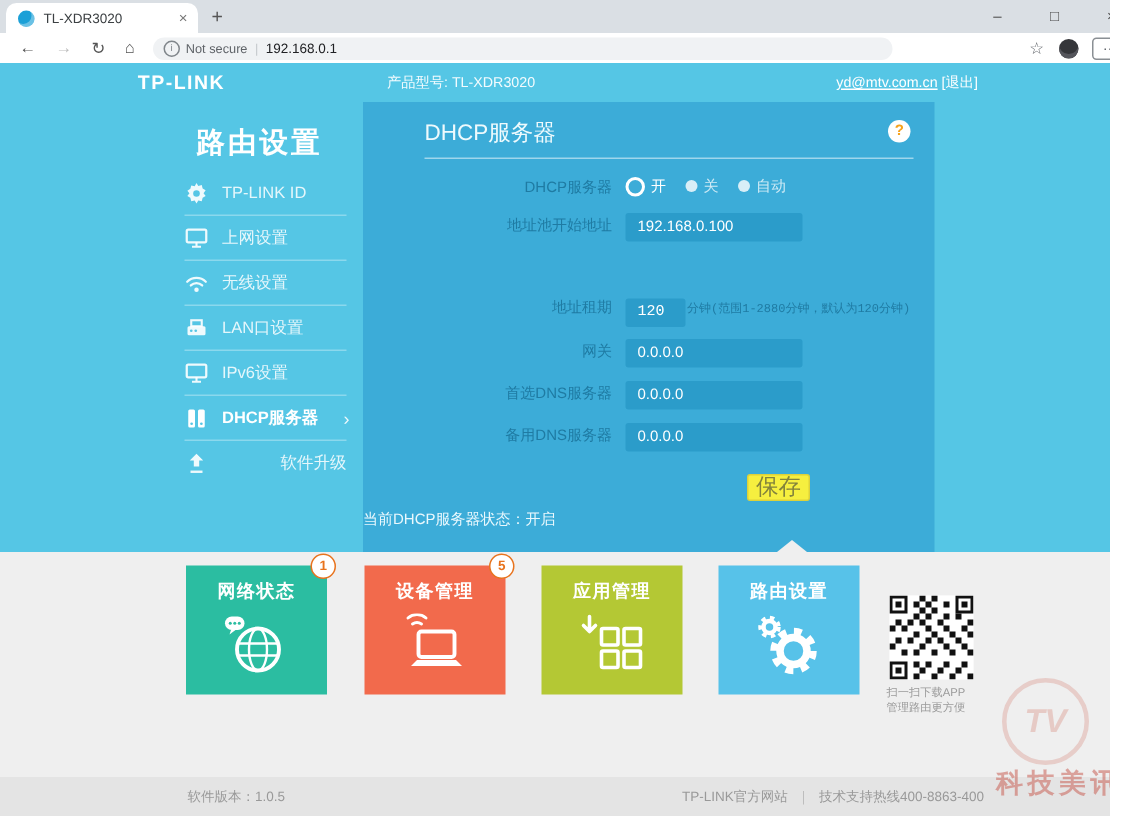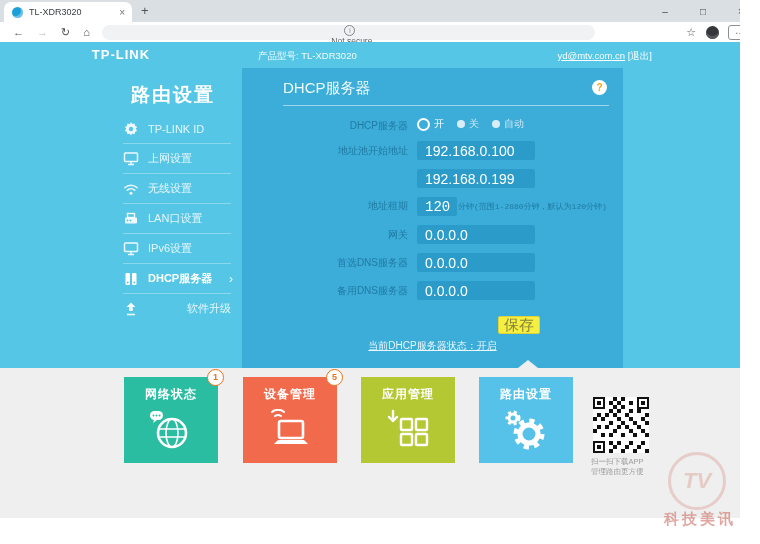--- a/index.html
+++ b/index.html
@@ -14,21 +14,21 @@
   .tab-title{flex:1;overflow:hidden;white-space:nowrap;}
   .tab-close{margin:0 7px;color:#777;font-size:10px;cursor:default;}
   .newtab{position:absolute;left:141px;top:3px;font-size:13px;color:#555;}
   .wincontrols{position:absolute;right:0;top:0;height:22px;display:flex;align-items:center;}
   .winbtn{width:38px;text-align:center;font-size:10px;color:#4a4a4a;}
   .toolbar{position:absolute;left:0;top:22px;width:760px;height:20px;background:#fff;
            border-bottom:1px solid #dcdcdc;display:flex;align-items:center;font-size:11px;color:#555;}
   .navbtn{margin-left:13px;}
   .navbtn.disabled{color:#bdbdbd;}
   .addrbar{margin-left:12px;width:486px;height:15px;background:#f0f2f4;border-radius:8px;
-           display:flex;align-items:center;font-size:8.5px;color:#5f6368;padding-left:7px;flex-direction:column;}
+           display:flex;align-items:center;font-size:8.5px;color:#5f6368;padding-left:7px;}
   .info-i{display:inline-block;width:9px;height:9px;border:1px solid #80868b;border-radius:50%;
           font-size:6.5px;line-height:9px;text-align:center;color:#80868b;margin-right:4px;}
   .addr-sep{color:#c4c7cb;margin:0 5px;}
   .addr-url{color:#202124;font-size:9px;}
   .tool-right{display:flex;align-items:center;margin-left:auto;margin-right:8px;}
   .star{font-size:11px;color:#5f6368;margin-right:10px;}
   .avatar{width:13px;height:13px;border-radius:50%;background:#35363a;margin-right:9px;
           box-shadow:inset 0 -3px 0 #55565c;}
   .menubox{width:22px;height:13px;border:1px solid #8a8f94;border-radius:3px;text-align:center;
            line-height:9px;font-size:10px;color:#5f6368;}
@@ -53,32 +53,32 @@
   .panel{position:absolute;left:242px;top:0;width:381px;height:300px;background:#3cacd8;}
   .p-title{position:absolute;left:41px;top:11px;font-size:15px;color:#eefafd;}
   .p-help{position:absolute;right:16px;top:12px;width:15px;height:15px;border-radius:50%;background:#fff;
           color:#f6a21c;font-size:10px;font-weight:bold;text-align:center;line-height:15px;}
   .p-div{position:absolute;left:41px;right:14px;top:37px;height:1px;background:rgba(255,255,255,.5);}
   .frow{position:absolute;left:0;width:100%;height:19px;}
   .flabel{position:absolute;right:215px;top:0;width:160px;text-align:right;font-size:10px;
           line-height:19px;color:#1f7ba3;}
   .fctrl{position:absolute;left:175px;top:0;}
   .finput{width:110px;height:19px;background:#2b9cca;border:none;border-radius:2px;color:#fff;
-          font-size:14px;padding:0 0 0 8px;font-family:inherit;outline:none;}
+          font-size:10px;padding:0 0 0 8px;font-family:inherit;outline:none;}
   .finput.short{width:32px;}
   .fnote{position:absolute;left:216px;top:0;line-height:19px;font-size:8px;color:#1f7ba3;white-space:nowrap;}
   .radios{display:flex;align-items:center;height:16px;}
   .radio{display:flex;align-items:center;margin-right:13px;font-size:10px;color:rgba(255,255,255,.75);}
   .radio.sel{color:#fff;}
   .r-ring{width:9px;height:9px;border:2px solid #fff;border-radius:50%;margin-right:4px;}
   .r-dot{width:8px;height:8px;background:rgba(255,255,255,.8);border-radius:50%;margin-right:4px;}
   .savebtn{position:absolute;left:256px;top:248px;width:40px;height:16px;background:#f6ef3f;
            border:1px solid #ddd23a;border-radius:2px;font-size:15px;color:#83833c;text-align:center;
            line-height:15px;}
-  .pstatus{position:absolute;left:0;top:271px;width:100%;text-align:center;font-size:10px;color:#e9f8fd;text-decoration:underline;}
+  .pstatus{position:absolute;left:0;top:271px;width:100%;font-size:10px;color:#e9f8fd;}
   
   .grayarea{position:absolute;left:0;top:368px;width:760px;height:150px;background:#efefef;}
   .notch{position:absolute;left:518px;top:360px;width:0;height:0;border-left:10px solid transparent;
          border-right:10px solid transparent;border-bottom:8px solid #efefef;}
   .card{position:absolute;top:9px;width:94px;height:86px;color:#fff;text-align:center;}
   .card .c-title{margin-top:9px;font-size:12px;font-weight:bold;letter-spacing:1px;}
   .card .c-icon{margin-top:6px;}
   .badge{position:absolute;top:-8px;right:-6px;width:15px;height:15px;background:#fff;
          border:1px solid #e8731d;border-radius:50%;color:#e8731d;font-size:9px;line-height:15px;
          text-align:center;font-weight:bold;}
@@ -88,21 +88,21 @@
   .footer{position:absolute;left:0;top:518px;width:760px;height:26px;background:#e4e4e4;
           font-size:9px;color:#999;}
   .f-ver{position:absolute;left:125px;top:0;line-height:26px;}
   .f-right{position:absolute;right:104px;top:0;line-height:26px;}
   .f-sep{margin:0 6px;color:#b5b5b5;}
   
   .wm{position:absolute;left:664px;top:452px;width:96px;height:92px;pointer-events:none;z-index:50;}
   .wm-circle{position:absolute;left:4px;top:0;width:52px;height:52px;border:3px solid rgba(226,186,180,.65);
              border-radius:50%;color:rgba(226,186,180,.7);font-size:22px;font-weight:bold;font-style:italic;
              text-align:center;line-height:52px;}
-  .wm-text{position:absolute;left:0;top:58px;font-size:15px;font-weight:bold;letter-spacing:3px;
+  .wm-text{position:absolute;left:0;top:58px;font-size:18px;font-weight:bold;letter-spacing:3px;
            color:rgba(203,108,98,.6);text-align:center;}
 </style>
 </head>
 <body>
 
 <div class="screen">
 
   <div class="tabbar">
     <div class="tab">
       <span class="favicon"></span>
@@ -226,21 +226,20 @@
               <span>自动</span>
             </span>
         </div>
       </div>
 
       <div class="frow" style="top:73px;">
         <div class="flabel">地址池开始地址</div>
         <div class="fctrl"><input class="finput" value="192.168.0.100" style=""></div>
       </div>
       <div class="frow" style="top:101px;">
-        <div class="fctrl"><input class="finput" value="192.168.0.199" style=""></div>
       </div>
       <div class="frow" style="top:129px;font-family:Liberation Mono, monospace;">
         <div class="flabel">地址租期</div>
         <div class="fctrl"><input class="finput short" value="120" style=""></div>
         <div class="fnote">分钟(范围1-2880分钟，默认为120分钟)</div>
       </div>
       <div class="frow" style="top:157px;">
         <div class="flabel">网关</div>
         <div class="fctrl"><input class="finput" value="0.0.0.0" style=""></div>
       </div>
@@ -370,19 +369,25 @@
           <rect x="40" y="52" width="4" height="4"></rect>
           <rect x="52" y="52" width="4" height="4"></rect>
       </g>
     </svg>
     <div class="qr-cap">
       <div>扫一扫下载APP</div>
       <div>管理路由更方便</div>
     </div>
   </div>
 
+  <div class="footer">
+    <span class="f-ver">软件版本：1.0.5</span>
+    <span class="f-right">
+      <span>TP-LINK官方网站</span><span class="f-sep">｜</span><span>技术支持热线400-8863-400</span>
+    </span>
+  </div>
 
   <div class="wm">
     <div class="wm-circle">TV</div>
     <div class="wm-text">科技美讯</div>
   </div>
 
 </div>
 
 </body></html>

